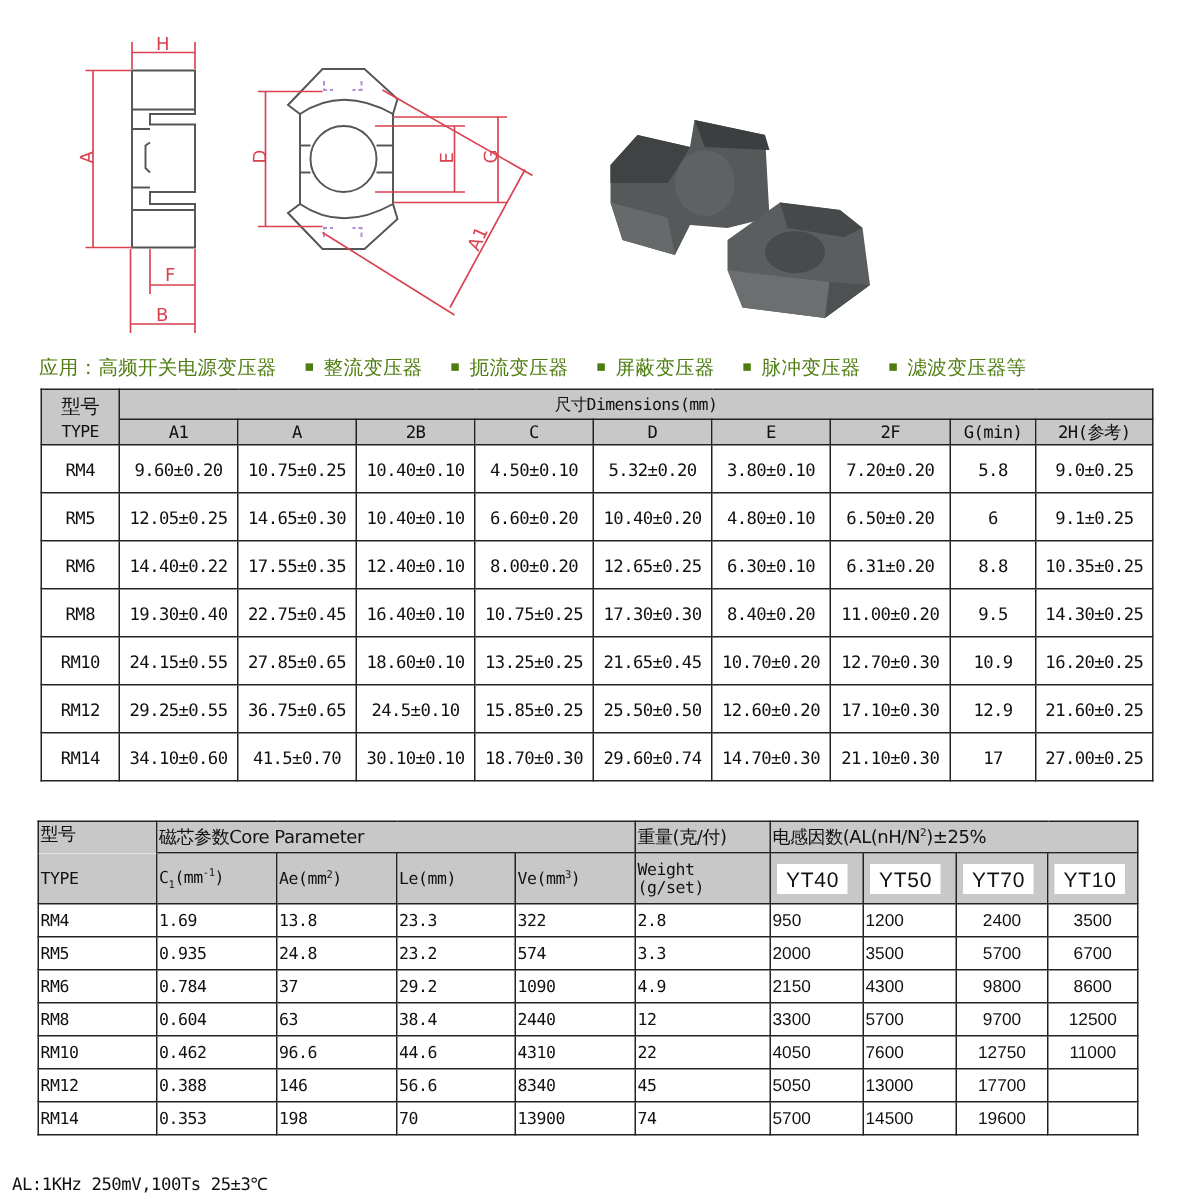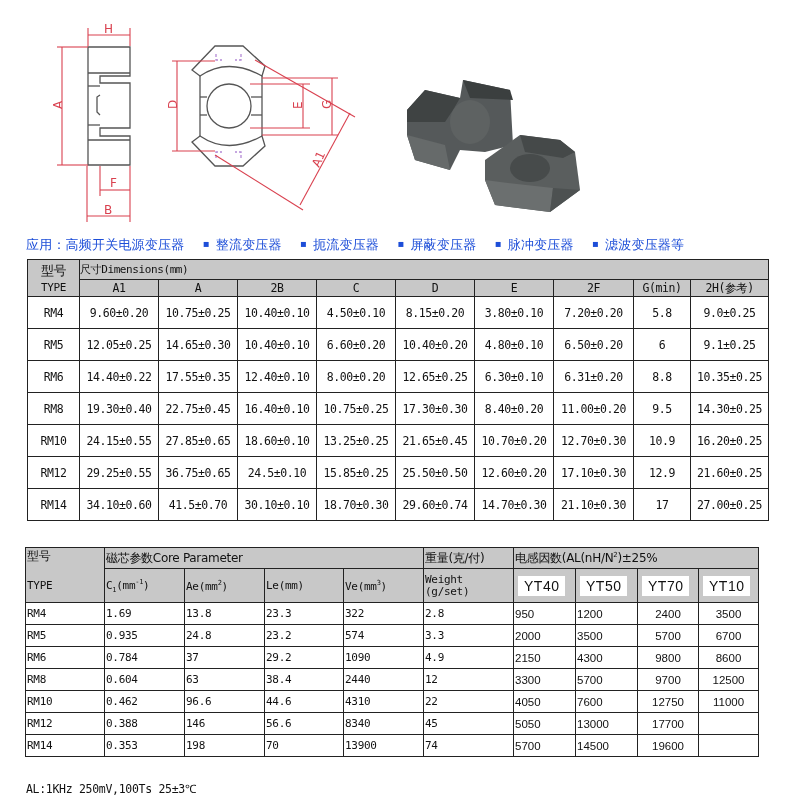--- a/index.html
+++ b/index.html
@@ -4,52 +4,52 @@
 <style>
   html, body { margin:0; padding:0; background:#ffffff; }
   body { width:800px; height:800px; position:relative; overflow:hidden; font-family:"DejaVu Sans Mono", monospace; color:#111; }
   .abs { position:absolute; }
 
   
   #drawing { left:0; top:0; width:400px; height:230px; }
   #photo { left:385px; top:40px; width:210px; height:180px; }
 
   
-  #app-line { left:26px; top:236px; font-family:"DejaVu Sans", sans-serif; font-size:13px; letter-spacing:0.2px; white-space:nowrap; color:#1d4ed8; }
+  #app-line { left:26px; top:236px; font-family:"DejaVu Sans", sans-serif; font-size:13px; letter-spacing:0.2px; white-space:nowrap; color:#4d7c0f; }
   #app-line .sep { margin:0 6px 0 14px; font-size:10px; vertical-align:2px; }
 
   
   table { border-collapse:collapse; table-layout:fixed;border-radius:13px; }
   #dims-table { left:27px; top:259px; width:741px; }
   #dims-table td, #dims-table th { border:1px solid #222; font-family:"DejaVu Sans Mono", monospace; font-size:11.5px; text-align:center; padding:0; white-space:nowrap; overflow:hidden; font-weight:normal; letter-spacing:-0.4px; }
   #dims-table .hdr { background:#c8c8c8; }
   #dims-table .h1 { height:20px; }
   #dims-table .h2 { height:17px; }
   #dims-table .row td { height:31px; background:#fff; }
   #dims-table .type-top { font-family:"DejaVu Sans", sans-serif; font-size:13px; border-bottom:none; vertical-align:bottom; }
   #dims-table .type-bot { border-top:none; font-size:11px; }
-  #dims-table .title-cell { text-align:left; font-size:11px; }
+  #dims-table .title-cell { text-align:center; font-size:11px; }
 
   
   #core-table { left:25px; top:547px; width:733px; }
   #core-table td { border:1px solid #222; font-family:"DejaVu Sans Mono", monospace; font-size:11px; padding:0 0 0 1px; white-space:nowrap; overflow:hidden; text-align:left; letter-spacing:-0.3px; }
   #core-table .hdr { background:#c8c8c8; }
   #core-table .h1 td { height:20px; }
   #core-table .h2 td { height:33px; }
   #core-table .row td { height:21px; background:#fff; }
   #core-table .num-r { text-align:center; padding-right:1px; font-family:"Liberation Sans", sans-serif; font-size:11.5px; letter-spacing:0; }
   #core-table .sans { font-family:"Liberation Sans", sans-serif; font-size:11.5px; letter-spacing:0; }
   #core-table .cn { font-family:"DejaVu Sans", sans-serif; font-size:12px; }
   #core-table .type-top { vertical-align:top; border-bottom:none; }
   #core-table .type-bot { border-top:none; }
   .yt-label { display:inline-block; background:#fff; font-family:"Liberation Sans", sans-serif; font-size:14px; padding:2px 6px; margin-left:3px; letter-spacing:0.5px; }
   .wt { font-size:10.5px; line-height:12px; }
   sup, sub { font-size:7px; }
 
-  #footnote { left:26px; top:781px; font-family:"DejaVu Sans Mono", monospace; font-size:11.5px; letter-spacing:-0.3px; white-space:nowrap; }
+  #footnote { left:8px; top:781px; font-family:"DejaVu Sans Mono", monospace; font-size:11.5px; letter-spacing:-0.3px; white-space:nowrap; }
 </style>
 </head>
 <body>
 
 <div id="drawing" class="abs">
   <svg width="400" height="230" viewBox="0 0 400 230" xmlns="http://www.w3.org/2000/svg">
     <g fill="none" stroke="#555" stroke-width="1.3">
 
       <path d="M88,47 L130,47 L130,76 L100,76 L100,83 L130,83 L130,128 L100,128 L100,136 L130,136 L130,165 L88,165 Z"></path>
       <line x1="88" y1="73" x2="130" y2="73"></line>
@@ -177,21 +177,21 @@
     <td class="hdr">2H(参考)</td>
   </tr>
   </tbody>
     <tbody id="dims-body">
       <tr class="row">
         <td>RM4</td>
         <td>9.60±0.20</td>
         <td>10.75±0.25</td>
         <td>10.40±0.10</td>
         <td>4.50±0.10</td>
-        <td>8.15±0.20</td>
+        <td>5.32±0.20</td>
         <td>3.80±0.10</td>
         <td>7.20±0.20</td>
         <td>5.8</td>
         <td>9.0±0.25</td>
       </tr>
       <tr class="row">
         <td>RM5</td>
         <td>12.05±0.25</td>
         <td>14.65±0.30</td>
         <td>10.40±0.10</td>

